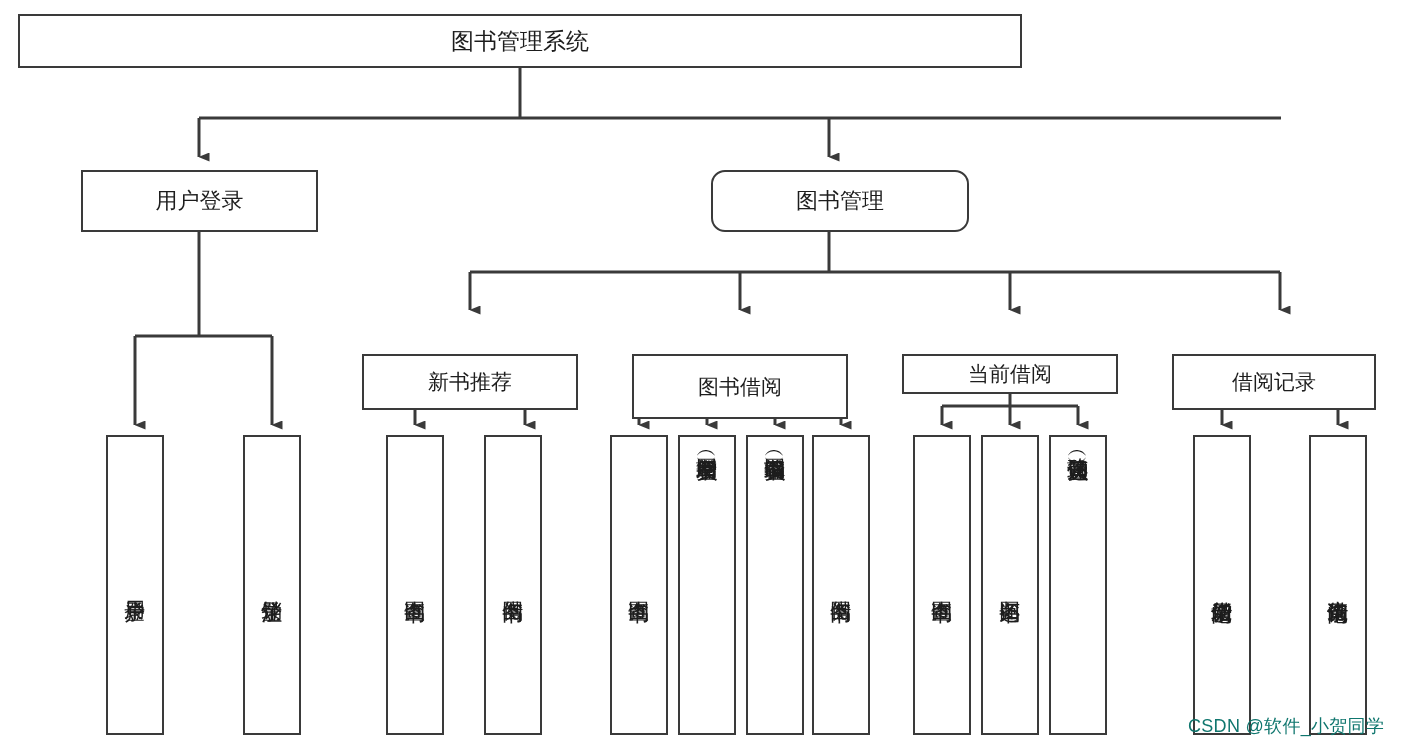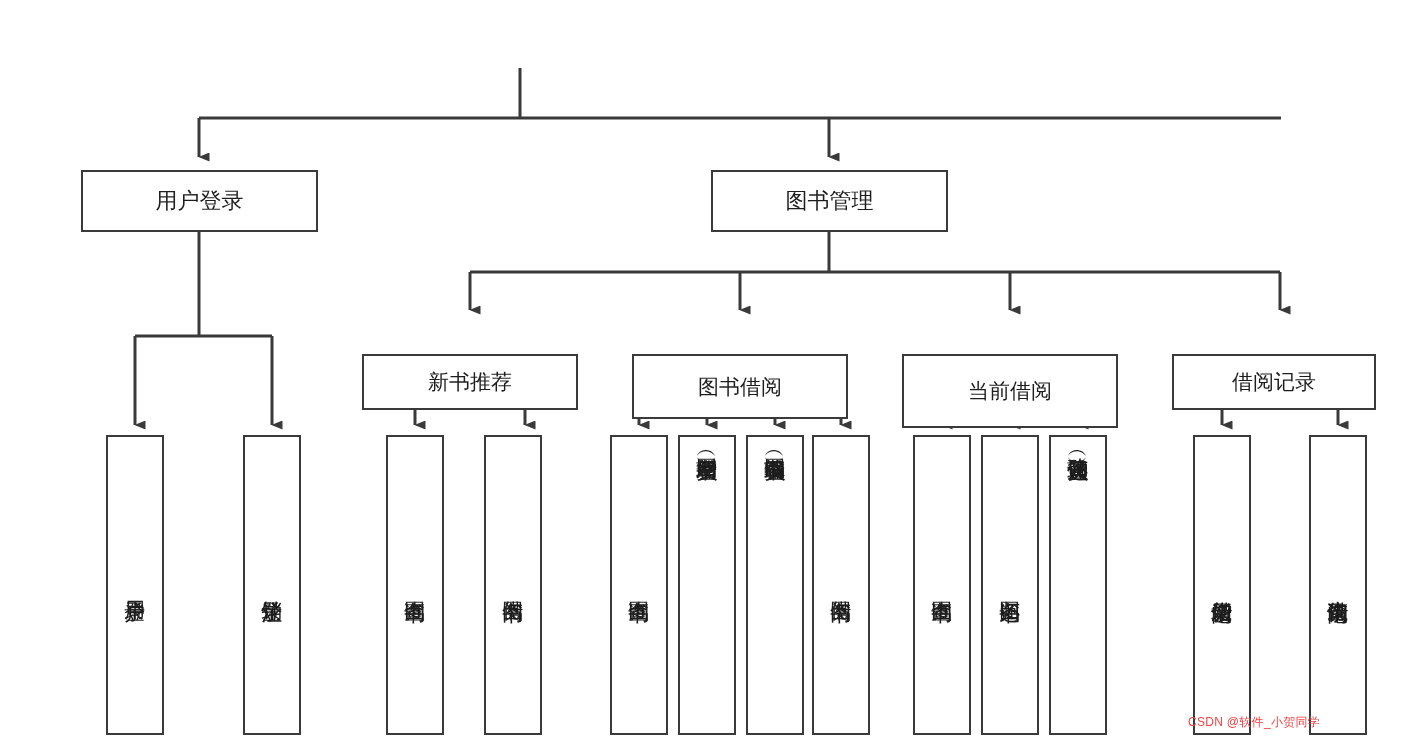--- a/index.html
+++ b/index.html
@@ -67,22 +67,22 @@
     left: 0;
     top: 0;
     width: 1405px;
     height: 747px;
     pointer-events: none;
   }
   .watermark {
     position: absolute;
     left: 1188px;
     top: 714px;
-    font-size: 12px;
-    color: #ef4444;
+    font-size: 18px;
+    color: #0f766e;
     white-space: nowrap;
     letter-spacing: 0.3px;
   }
 </style>
 </head>
 <body>
 
 <div id="canvas">
 
   <svg class="wires" viewBox="0 0 1405 747" xmlns="http://www.w3.org/2000/svg">
@@ -128,35 +128,38 @@
       <path d="M1010,406 L1010,425" marker-end="url(#ah)"></path>
       <path d="M1078,406 L1078,425" marker-end="url(#ah)"></path>
 
       <path d="M1280,374 L1280,406"></path>
       <path d="M1222,406 L1338,406"></path>
       <path d="M1222,406 L1222,425" marker-end="url(#ah)"></path>
       <path d="M1338,406 L1338,425" marker-end="url(#ah)"></path>
     </g>
   </svg>
 
+  <div class="node root" style="left:18px; top:14px; width:1004px; height:54px;">
+    <span>图书管理系统</span>
+  </div>
 
   <div class="node lvl2" style="left:81px; top:170px; width:237px; height:62px;">
     <span>用户登录</span>
   </div>
-  <div class="node lvl2" style="left:711px; top:170px; width:237px; height:62px;">
+  <div class="node lvl2" style="left:711px; top:170px; width:258px; height:62px;border-radius:14px;">
     <span>图书管理</span>
   </div>
 
   <div class="node lvl3" style="left:362px; top:318px; width:216px; height:56px;">
     <span>新书推荐</span>
   </div>
   <div class="node lvl3" style="left:632px; top:318px; width:216px; height:65px;">
     <span>图书借阅</span>
   </div>
-  <div class="node lvl3" style="left:902px; top:318px; width:216px; height:74px;">
+  <div class="node lvl3" style="left:902px; top:318px; width:216px; height:40px;">
     <span>当前借阅</span>
   </div>
   <div class="node lvl3" style="left:1172px; top:318px; width:204px; height:56px;">
     <span>借阅记录</span>
   </div>
 
   <div class="node leaf" style="left:106px; top:435px; width:58px; height:300px;">
     <div class="leafinner">
       <span class="vlabel">用户登录</span>
     </div>

